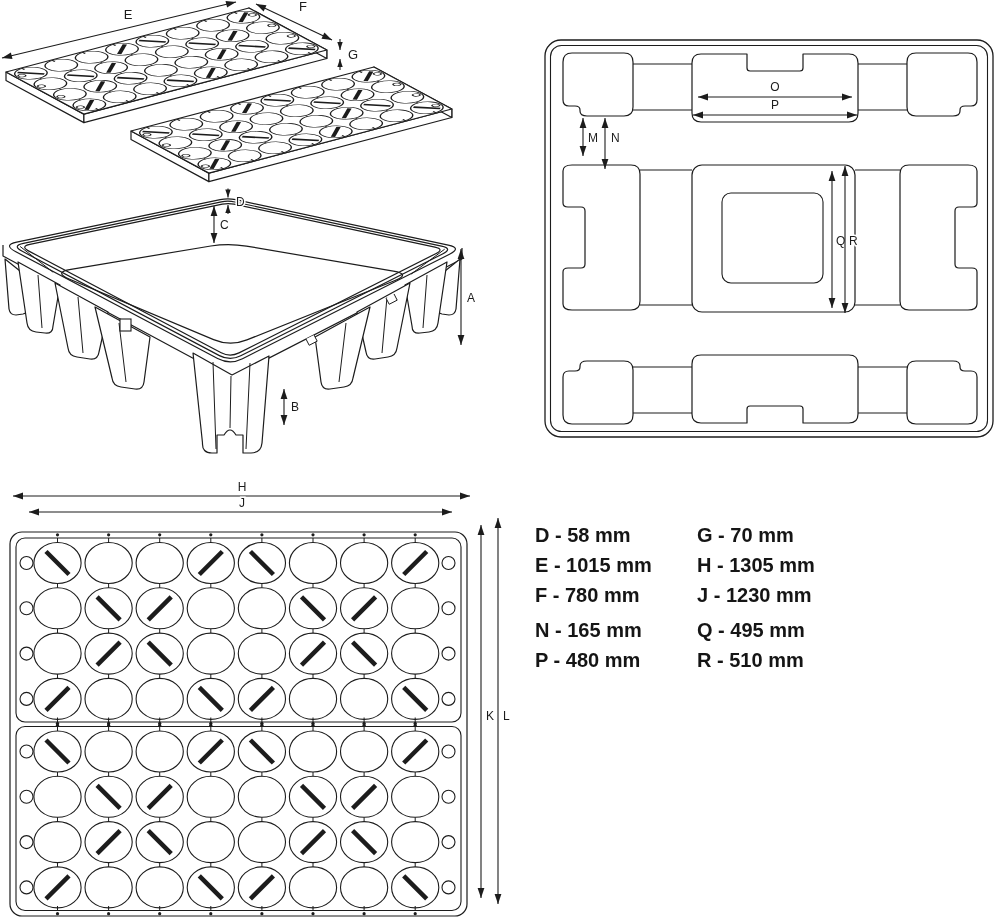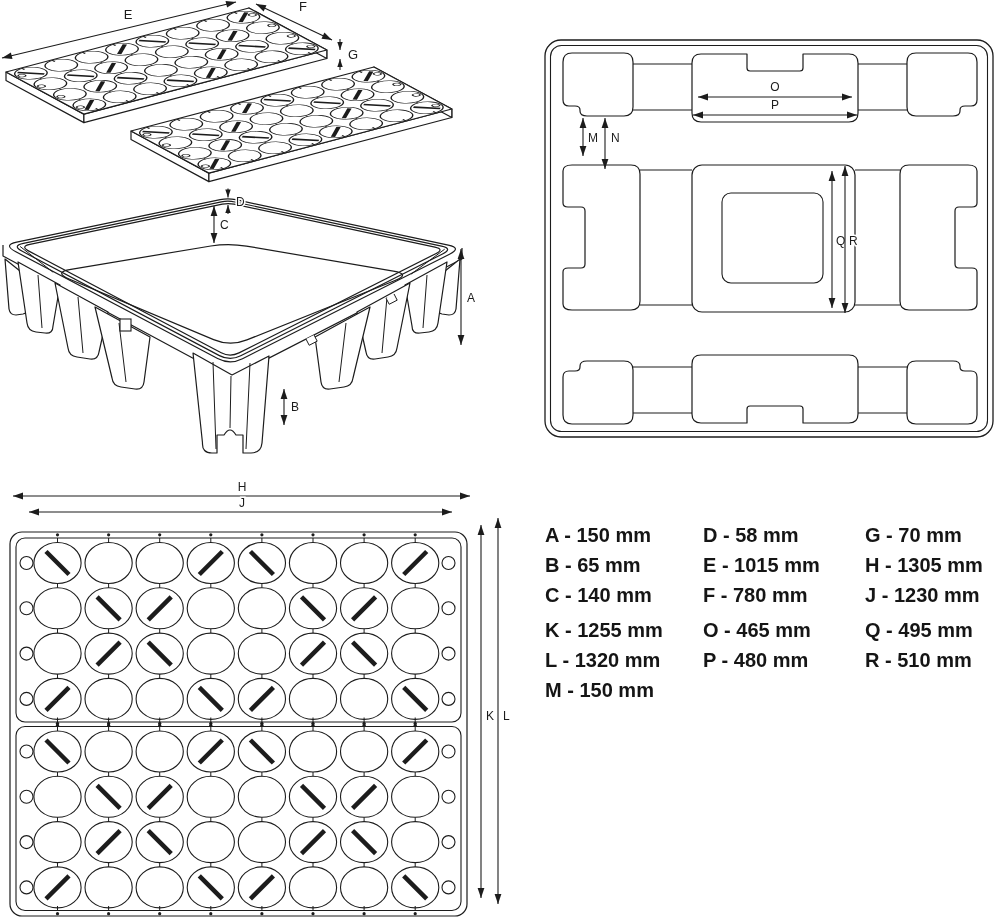--- a/index.html
+++ b/index.html
@@ -612,40 +612,28 @@
       </g>
       <text x="486" y="240" font-size="12" font-weight="400" text-anchor="start" fill="#1c1c1c" stroke="#fff" stroke-width="3" paint-order="stroke" font-family="&quot;Liberation Sans&quot;,sans-serif">K</text>
       <g>
         <line x1="498" y1="38" x2="498" y2="424" stroke="#1c1c1c" stroke-width="1.1"></line>
         <path d="M498,38L494.6,48.0L501.4,48.0Z" fill="#1c1c1c" stroke="none"></path>
         <path d="M498,424L501.4,414.0L494.6,414.0Z" fill="#1c1c1c" stroke="none"></path>
       </g>
       <text x="503" y="240" font-size="12" font-weight="400" text-anchor="start" fill="#1c1c1c" stroke="#fff" stroke-width="3" paint-order="stroke" font-family="&quot;Liberation Sans&quot;,sans-serif">L</text>
     </svg>
   <div class="legend" id="legend">
-      <div class="col c0">
-        <div class="grp">
-          <div class="entry">A - 150 mm</div>
-          <div class="entry">B - 65 mm</div>
-          <div class="entry">C - 140 mm</div>
-        </div>
-        <div class="grp grp2">
-          <div class="entry">K - 1255 mm</div>
-          <div class="entry">L - 1320 mm</div>
-          <div class="entry">M - 150 mm</div>
-        </div>
-      </div>
       <div class="col c1">
         <div class="grp">
           <div class="entry">D - 58 mm</div>
           <div class="entry">E - 1015 mm</div>
           <div class="entry">F - 780 mm</div>
         </div>
         <div class="grp grp2">
-          <div class="entry">O - 465 mm</div>
+          <div class="entry">N - 165 mm</div>
           <div class="entry">P - 480 mm</div>
         </div>
       </div>
       <div class="col c2">
         <div class="grp">
           <div class="entry">G - 70 mm</div>
           <div class="entry">H - 1305 mm</div>
           <div class="entry">J - 1230 mm</div>
         </div>
         <div class="grp grp2">

